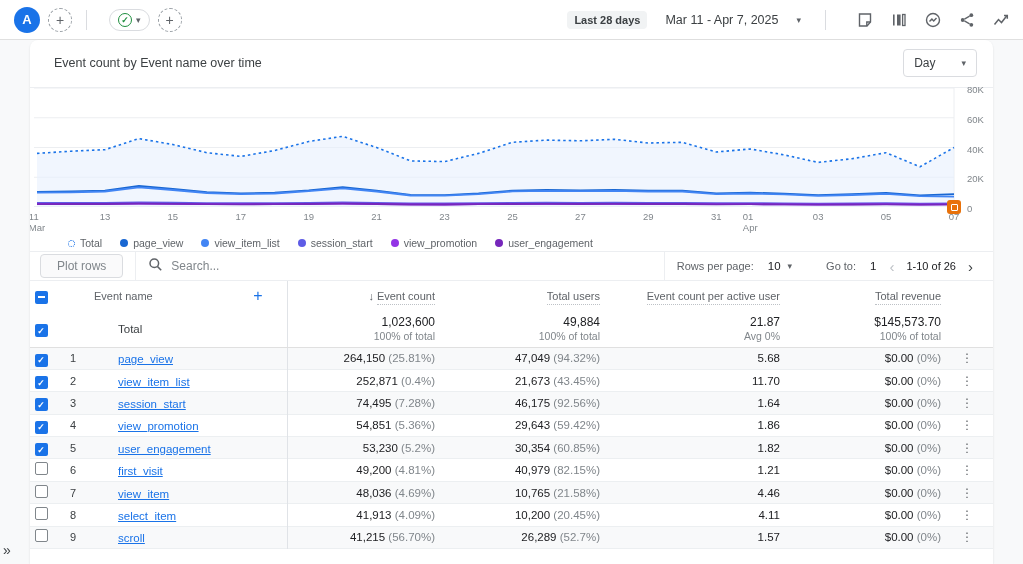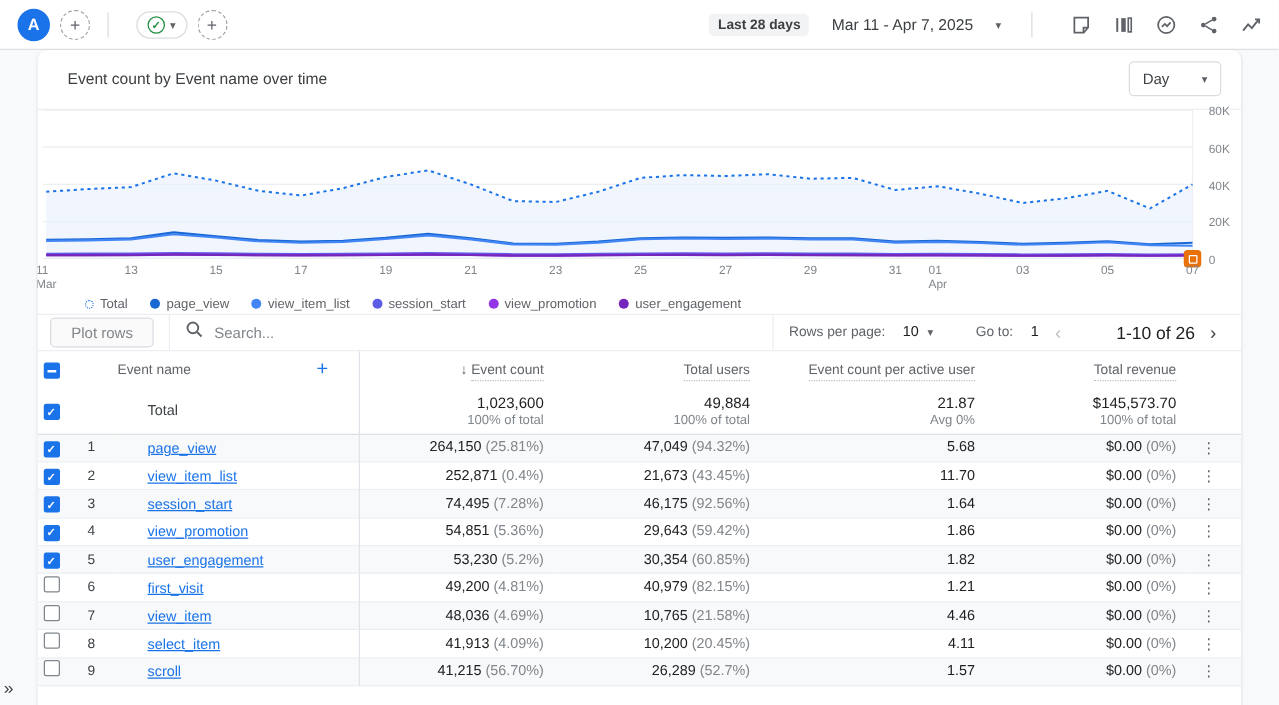--- a/index.html
+++ b/index.html
@@ -66,21 +66,21 @@
   .search-box input { border:none; outline:none; font-size:12px; color:#3c4043; width:300px;
                       font-family:"Liberation Sans", sans-serif; }
   .search-box input::placeholder { color:#80868b; }
   .pager { display:flex; align-items:center; gap:6px; font-size:11px; color:#5f6368; }
   .pager .val { color:#202124; font-size:11.5px; margin:0 1px 0 8px; }
   .pager .caret { margin-right:18px; }
   .pager .goto-label { margin-left:10px; }
   .pager .chev { font-size:15px; padding:0 6px; cursor:pointer; }
   .pager .chev.prev { color:#bdc1c6; }
   .pager .chev.next { color:#3c4043; }
-  .pager .range { color:#202124; font-size:14px;margin-left:32px; }
+  .pager .range { color:#202124; font-size:11px; }
 
   
   table { width:963px; border-collapse:collapse; table-layout:fixed; }
   th, td { font-weight:normal; vertical-align:middle; }
   thead th { height:30px; font-size:11px; color:#5f6368; text-align:right; padding-right:12px; }
   thead th .dotted { border-bottom:1.5px dotted #bdc1c6; padding-bottom:2px; }
   th.name-th { text-align:center; }
   .name-th-inner { display:flex; align-items:center; justify-content:space-between; padding-right:12px; }
   .add-col { color:#1a73e8; font-size:16px; cursor:pointer; }
   .name-col-border { border-right:1px solid #e0e3e7; }

